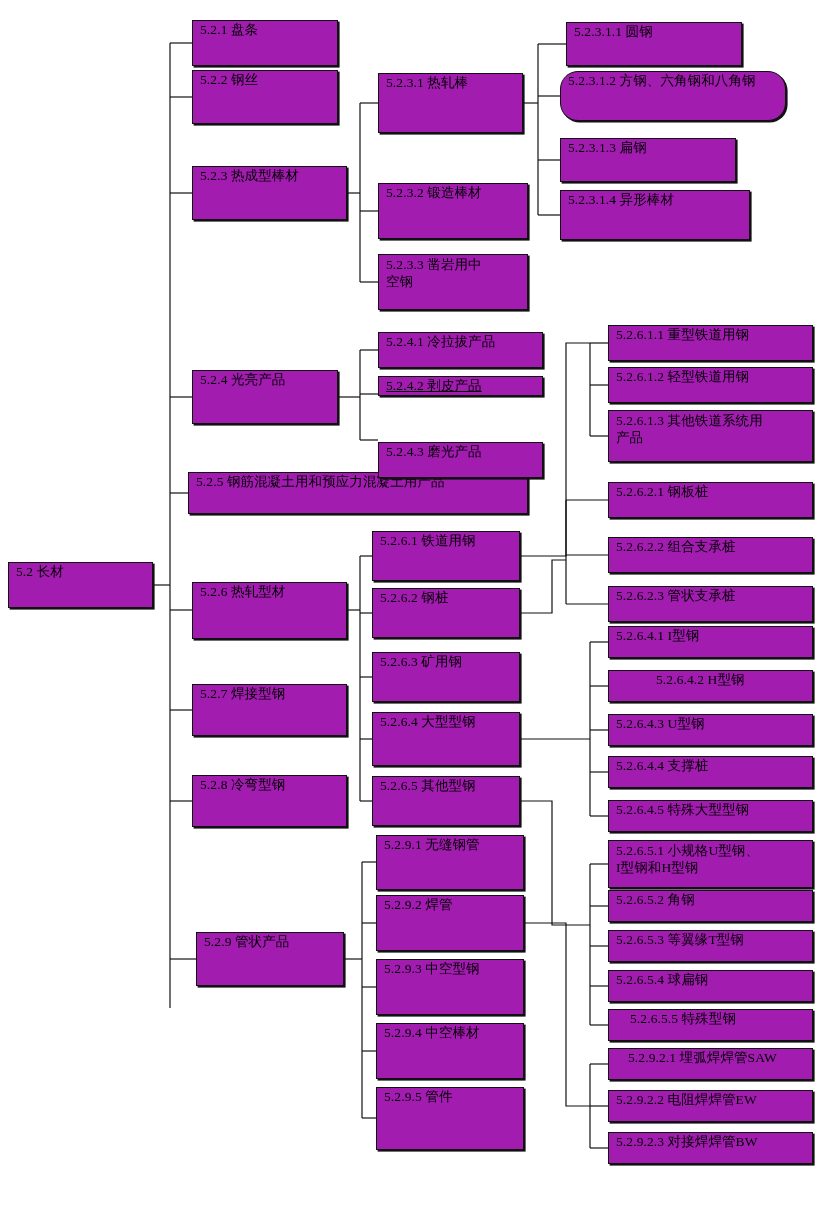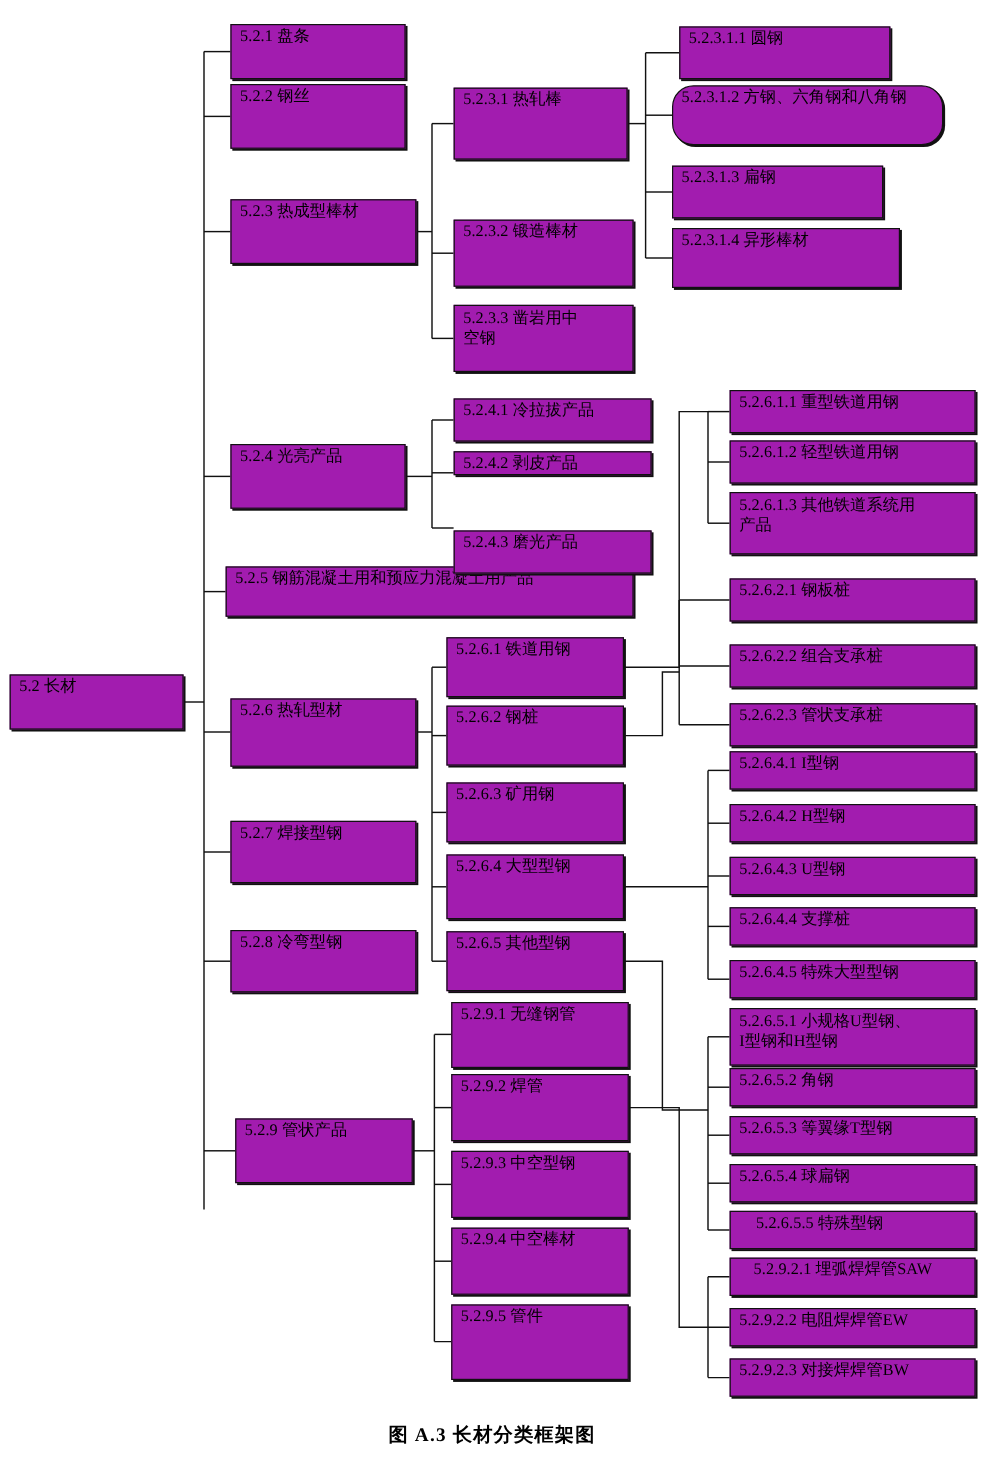--- a/index.html
+++ b/index.html
@@ -171,21 +171,21 @@
       <div class="node" style="left: 378px; top: 183px; width: 150px; height: 56px;">
         <span class="lbl">5.2.3.2  锻造棒材</span>
       </div>
       <div class="node tall" style="left: 378px; top: 254px; width: 150px; height: 56px;">
         <span class="lbl">5.2.3.3  凿岩用中
 空钢</span>
       </div>
       <div class="node" style="left: 378px; top: 332px; width: 165px; height: 36px;">
         <span class="lbl">5.2.4.1  冷拉拔产品</span>
       </div>
-      <div class="node" style="left: 378px; top: 376px; width: 165px; height: 20px;">
+      <div class="node" style="left: 378px; top: 376px; width: 165px; height: 20px; text-decoration: underline;">
         <span class="lbl">5.2.4.2  剥皮产品</span>
       </div>
       <div class="node" style="left: 378px; top: 422px; width: 165px; height: 36px; margin-top: 20px;">
         <span class="lbl">5.2.4.3  磨光产品</span>
       </div>
       <div class="node" style="left: 372px; top: 531px; width: 148px; height: 50px;">
         <span class="lbl">5.2.6.1  铁道用钢</span>
       </div>
       <div class="node" style="left: 372px; top: 588px; width: 148px; height: 50px;">
         <span class="lbl">5.2.6.2  钢桩</span>
@@ -241,21 +241,21 @@
       </div>
       <div class="node" style="left: 608px; top: 537px; width: 205px; height: 36px;">
         <span class="lbl">5.2.6.2.2  组合支承桩</span>
       </div>
       <div class="node" style="left: 608px; top: 586px; width: 205px; height: 36px;">
         <span class="lbl">5.2.6.2.3  管状支承桩</span>
       </div>
       <div class="node" style="left: 608px; top: 626px; width: 205px; height: 32px;">
         <span class="lbl">5.2.6.4.1  I型钢</span>
       </div>
-      <div class="node" style="left: 608px; top: 670px; width: 205px; height: 32px;">
+      <div class="node" style="left: 608px; top: 670px; width: 205px; height: 32px; padding-left: 40px;">
         <span class="lbl">5.2.6.4.2  H型钢</span>
       </div>
       <div class="node" style="left: 608px; top: 714px; width: 205px; height: 32px;">
         <span class="lbl">5.2.6.4.3  U型钢</span>
       </div>
       <div class="node" style="left: 608px; top: 756px; width: 205px; height: 32px;">
         <span class="lbl">5.2.6.4.4  支撑桩</span>
       </div>
       <div class="node" style="left: 608px; top: 800px; width: 205px; height: 32px;">
         <span class="lbl">5.2.6.4.5  特殊大型型钢</span>
@@ -280,15 +280,14 @@
         <span class="lbl">5.2.9.2.1  埋弧焊焊管SAW</span>
       </div>
       <div class="node" style="left: 608px; top: 1090px; width: 205px; height: 32px;">
         <span class="lbl">5.2.9.2.2  电阻焊焊管EW</span>
       </div>
       <div class="node" style="left: 608px; top: 1132px; width: 205px; height: 32px;">
         <span class="lbl">5.2.9.2.3  对接焊焊管BW</span>
       </div>
     </div>
 
-  <div id="caption" style="top: 1186px;">图 A.3    长材分类框架图</div>
 
 </div>
 
 </body></html>

